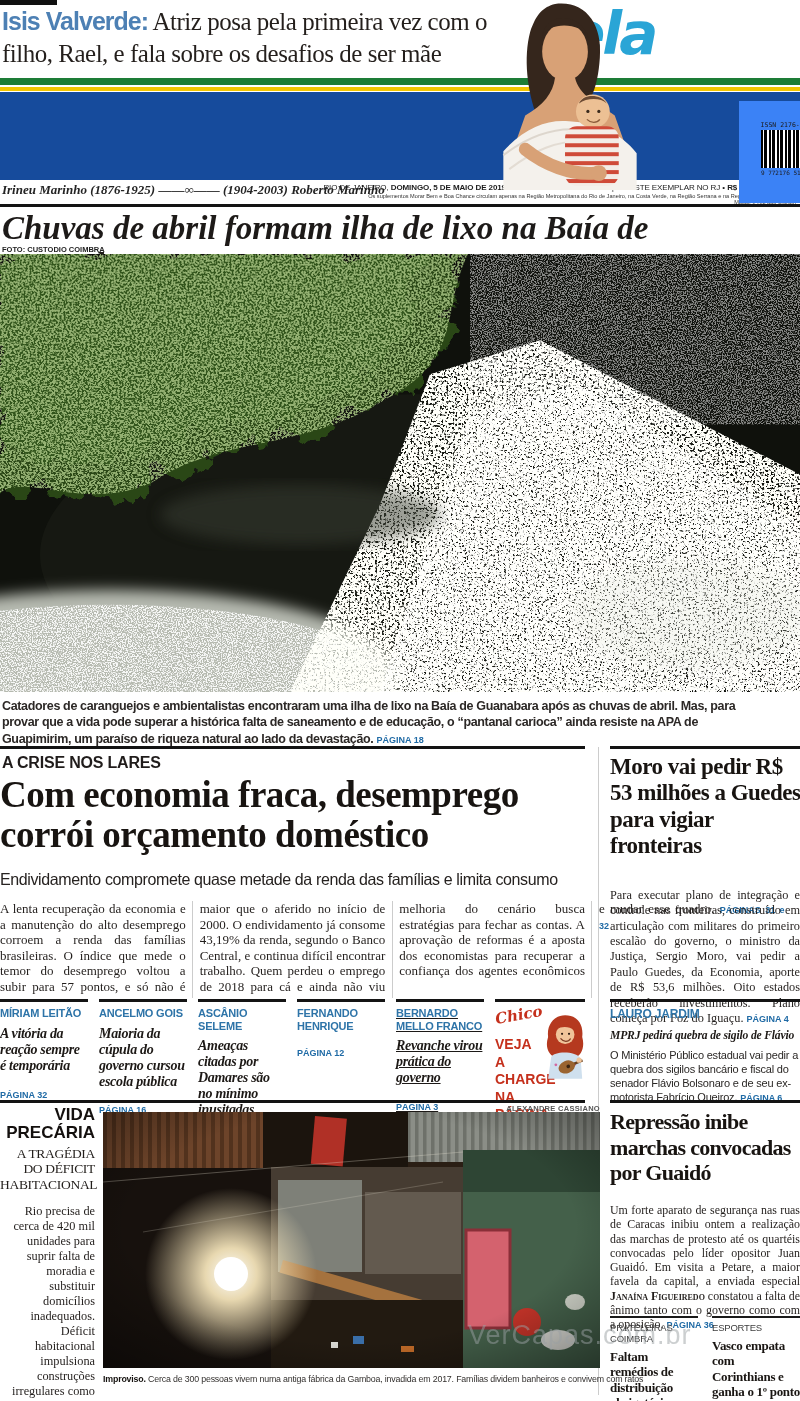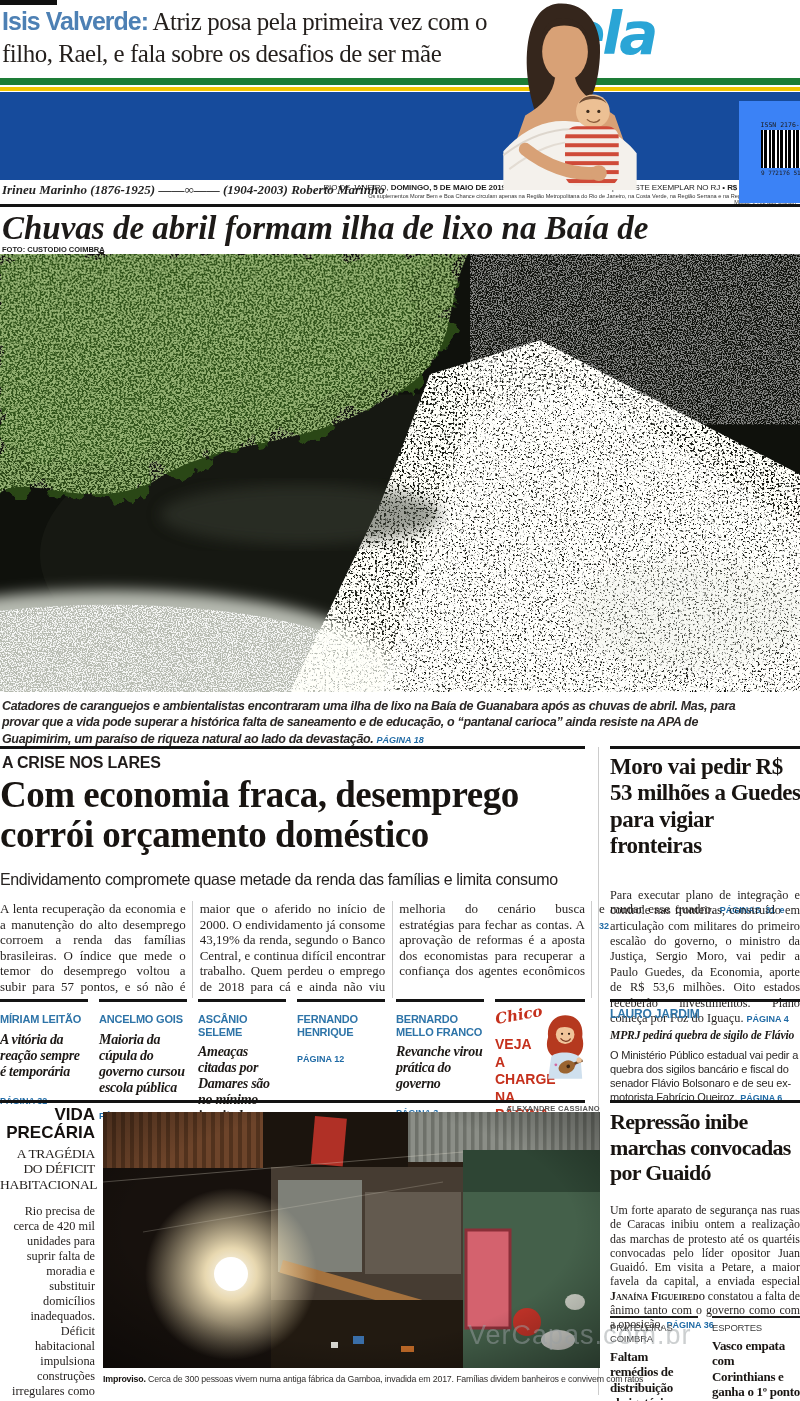--- a/index.html
+++ b/index.html
@@ -30,39 +30,39 @@
   .dateline b{font-weight:800;}
   .supplements{left:356px;top:193px;width:440px;text-align:right;font-family:"Liberation Sans",sans-serif;
                font-size:5.6px;color:#333;}
   .rule{background:#131313;}
   .rule-top{left:0;top:204px;width:800px;height:3px;}
   
   .lead-hl{left:2px;top:210px;width:780px;font-style:italic;font-weight:600;font-size:33px;color:#1d1a18;}
   .lead-credit{left:2px;top:245px;font-family:"Liberation Sans",sans-serif;font-size:7.5px;font-weight:800;color:#222;}
   .lead-photo{left:0;top:254px;width:800px;height:438px;}
   .lead-caption{left:2px;top:698px;width:757px;font-family:"Liberation Sans",sans-serif;font-weight:bold;
-                font-size:12.5px;line-height:1.3;letter-spacing:-0.35px;color:#2c2826;font-style:italic;}
+                font-size:12.5px;line-height:1.3;letter-spacing:-0.35px;color:#2c2826;}
   .pageref{color:#1f6aa5;font-family:"Liberation Sans",sans-serif;font-weight:800;font-size:9px;letter-spacing:0;}
   .vline{left:598px;top:747px;width:1px;height:648px;background:#cccccc;}
   
   .ms-rule{left:0;top:746px;width:585px;height:3px;}
   .moro-rule{left:610px;top:746px;width:190px;height:3px;}
   .kicker{left:2px;top:754px;font-family:"Liberation Sans",sans-serif;font-weight:800;font-size:16px;
           letter-spacing:-0.2px;color:#201c1b;}
   .main-hl{left:0;top:775px;width:588px;font-weight:bold;font-size:37px;line-height:1.09;
            letter-spacing:-0.5px;color:#181411;}
   .subhead{left:0;top:870px;width:600px;font-family:"Liberation Sans",sans-serif;font-size:16.5px;
            letter-spacing:-0.4px;color:#262220;transform:scaleX(.97);transform-origin:left top;}
   .main-body{left:0;top:901px;width:585px;height:97px;font-size:13px;line-height:1.2;text-align:justify;
              columns:3;column-gap:14px;column-rule:1px solid #ccc;color:#221e1c;}
   .moro-hl{left:610px;top:754px;width:192px;font-weight:bold;font-size:23px;line-height:1.15;
            letter-spacing:-0.5px;color:#181411;}
   .moro-body{left:610px;top:888px;width:190px;font-size:12.3px;line-height:1.25;text-align:justify;color:#221e1c;}
   
-  .colcell{top:999px;width:88px;border-top:3px solid #141414;padding-top:11px;}
+  .colcell{top:999px;width:88px;border-top:3px solid #141414;padding-top:5px;}
   .colname{font-family:"Liberation Sans",sans-serif;font-weight:800;font-size:11px;line-height:1.15;
            color:#2e74a8;letter-spacing:-0.2px;}
   .colhl{font-style:italic;font-weight:bold;font-size:14px;line-height:1.14;letter-spacing:-0.3px;
          margin-top:6px;color:#1d1916;}
   .colpage{margin-top:16px;}
   .charge-cell{left:495px;top:999px;width:90px;border-top:3px solid #141414;padding-top:4px;display:flex;gap:2px;}
   .charge-sig{font-style:italic;font-weight:bold;font-size:15px;color:#c5301c;transform:rotate(-10deg);
               font-family:"DejaVu Serif",serif;}
   .charge-label{font-family:"Liberation Sans",sans-serif;font-weight:800;font-size:14px;line-height:1.25;
                 color:#c5301c;margin-top:12px;width:40px;}
@@ -215,21 +215,21 @@
   </div>
   <div class="abs colcell" style="left:198px;">
     <div class="colname">ASCÂNIO SELEME</div>
     <div class="colhl">Ameaças citadas por Damares são no mínimo inusitadas</div>
     <div class="pageref colpage">PÁGINA 10</div>
   </div>
   <div class="abs colcell" style="left:297px;">
     <div class="colname">FERNANDO HENRIQUE</div>
     <div class="pageref colpage">PÁGINA 12</div>
   </div>
-  <div class="abs colcell" style="left:396px;">
+  <div class="abs colcell" style="left:396px;text-decoration:underline;">
     <div class="colname">BERNARDO MELLO FRANCO</div>
     <div class="colhl">Revanche virou prática do governo</div>
     <div class="pageref colpage">PÁGINA 3</div>
   </div>
   <div class="abs charge-cell">
     <div>
       <div class="charge-sig">Chico</div>
       <div class="charge-label">VEJA A CHARGE NA PÁGINA 3</div>
     </div>
     <svg width="46" height="82" viewBox="0 0 52 86">

